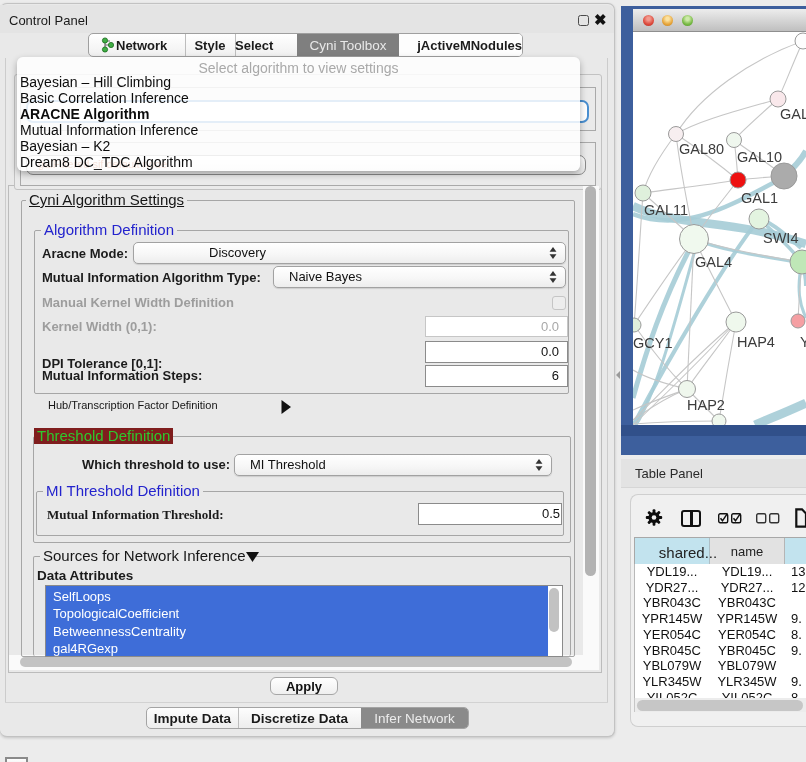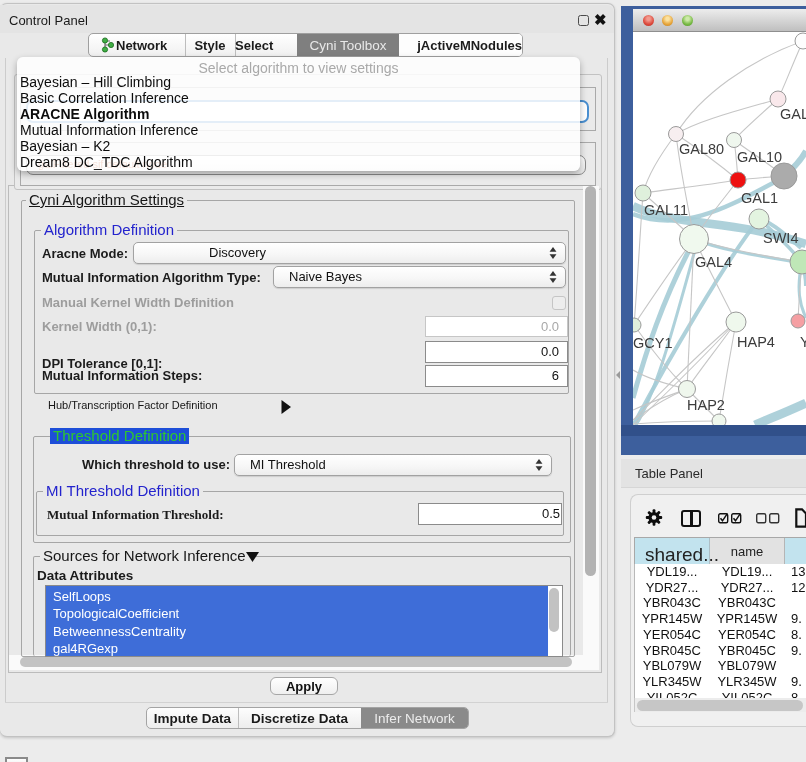--- a/index.html
+++ b/index.html
@@ -105,21 +105,21 @@
   <div class="fld" style="left:425px;top:341px;width:133px;height:20px;border:1.5px solid #8b8b8b;padding-right:8px;">0.0</div>
   <div class="abs lbl" style="left:42px;top:368px;">Mutual Information Steps:</div>
   <div class="fld" style="left:425px;top:365px;width:133px;height:20px;border:1.5px solid #8b8b8b;padding-right:8px;">6</div>
 
   <div class="abs" style="left:48px;top:399px;font-size:11px;color:#161616;">Hub/Transcription Factor Definition</div>
   <svg class="abs" style="left:280px;top:400px;" width="12" height="14" viewBox="0 0 12 14">
       <path d="M1.5 0 L11 7 L1.5 14 Z" fill="#111"></path>
     </svg>
 
   <div class="grp" style="left:33px;top:436px;width:536px;height:105px;">
-    <div class="gtitle" style="left:16px;color:#2ec82e;background:#1d4ed8;">Threshold Definition</div>
+    <div class="gtitle" style="left:0;color:#2ec82e;background:#7f1d1d;">Threshold Definition</div>
   </div>
   <div class="abs lbl" style="left:82px;top:457px;">Which threshold to use:</div>
   <div class="combo" style="left:234px;top:454px;width:316px;">
     <span class="txt">MI Threshold</span>
     <svg class="arrows" viewBox="0 0 9 14">
         <path d="M4.5 0 L8.5 5.5 L0.5 5.5 Z" fill="#333"></path>
         <path d="M4.5 14 L8.5 8.5 L0.5 8.5 Z" fill="#333"></path>
       </svg>
   </div>
 
@@ -279,21 +279,21 @@
     <rect x="13.7" y="0.7" width="9" height="9" rx="1.5" fill="none" stroke="#333" stroke-width="1.4"></rect>
   </svg>
   <svg class="abs" style="left:795px;top:508px;" width="11" height="20" viewBox="0 0 11 20">
     <path d="M1.3 1.3 L7 1.3 L11 5.5 L11 18.7 L1.3 18.7 Z" fill="none" stroke="#111" stroke-width="2.2"></path>
   </svg>
 
   <div class="abs" style="left:634px;top:537px;width:172px;height:26px;border-top:1px solid #a8a8a8;border-bottom:1px solid #a8a8a8;border-left:1px solid #a8a8a8;overflow:hidden;">
     <div class="abs" style="left:0;top:0;width:74px;height:26px;background:#c2e3ee;border-right:1px solid #aebec5;"></div>
     <div class="abs" style="left:75px;top:0;width:74px;height:26px;background:#e2e2e2;border-right:1px solid #b5b5b5;"></div>
     <div class="abs" style="left:150px;top:0;width:22px;height:26px;background:#c2e3ee;"></div>
-    <div class="abs" style="left:10px;top:6px;width:74px;text-align:center;font-size:19px;color:#222;">shared...</div>
+    <div class="abs" style="left:16px;top:6px;width:74px;text-align:center;font-size:15px;color:#222;">shared...</div>
     <div class="abs" style="left:75px;top:6px;width:74px;text-align:center;font-size:13px;color:#222;">name</div>
   </div>
 
   <div class="abs" style="left:634px;top:564px;width:172px;height:134px;background:#fff;border-left:1px solid #b9b9b9;overflow:hidden;font-size:13px;color:#111;">
     <div class="abs" style="left:0;top:0;width:74px;text-align:center;line-height:15.7px;">YDL19...<br>YDR27...<br>YBR043C<br>YPR145W<br>YER054C<br>YBR045C<br>YBL079W<br>YLR345W<br>YIL052C</div>
     <div class="abs" style="left:75px;top:0;width:74px;text-align:center;line-height:15.7px;">YDL19...<br>YDR27...<br>YBR043C<br>YPR145W<br>YER054C<br>YBR045C<br>YBL079W<br>YLR345W<br>YIL052C</div>
     <div class="abs" style="left:156px;top:0;width:50px;text-align:left;line-height:15.7px;">13...<br>12...<br><br>9.<br>8.<br>9.<br><br>9.<br>8.</div>
   </div>
 
   <div class="abs" style="left:634px;top:698px;width:172px;height:14px;background:#ececec;border-left:1px solid #c6c6c6;"></div>

